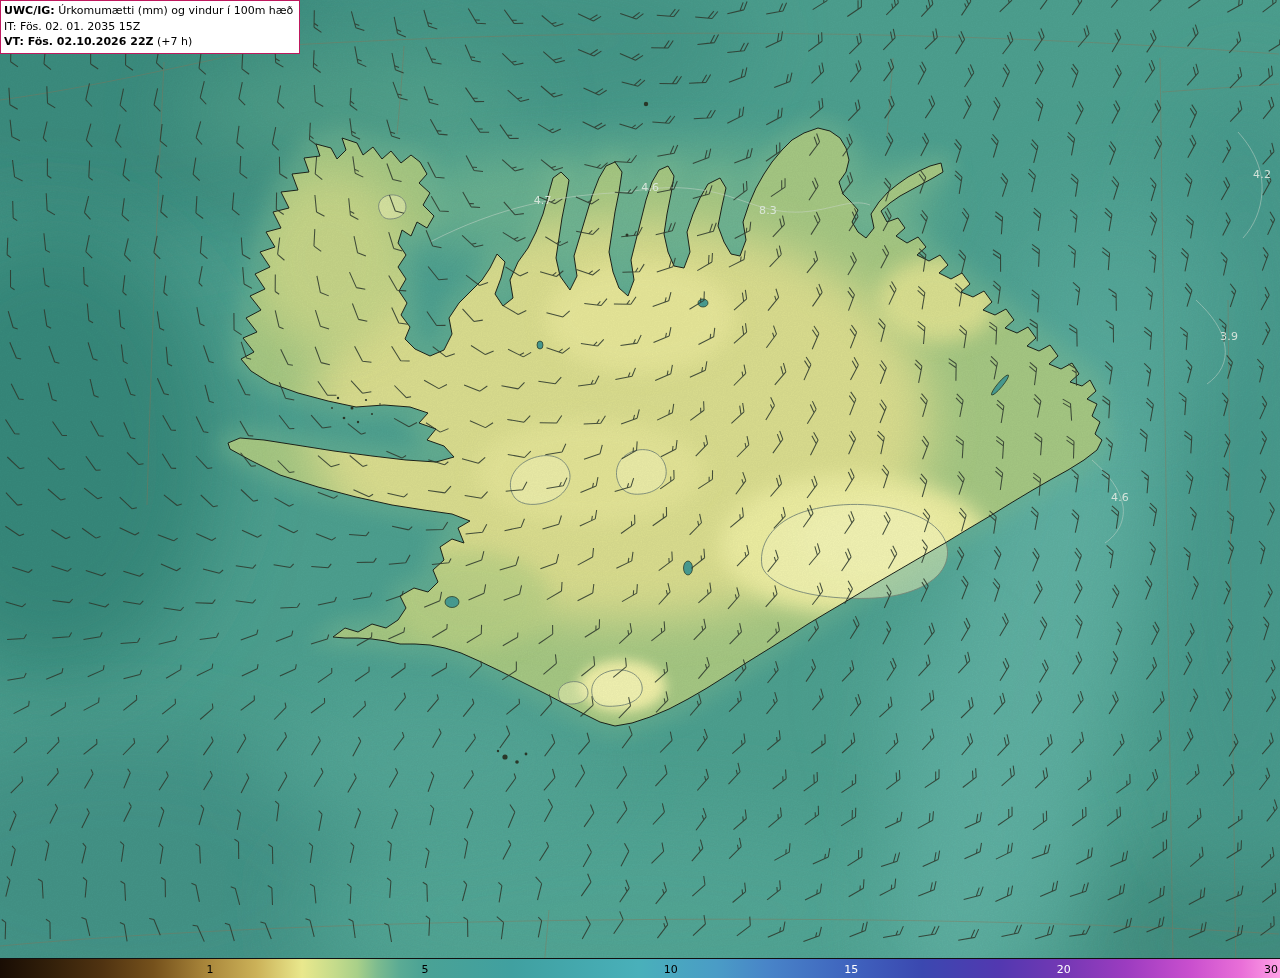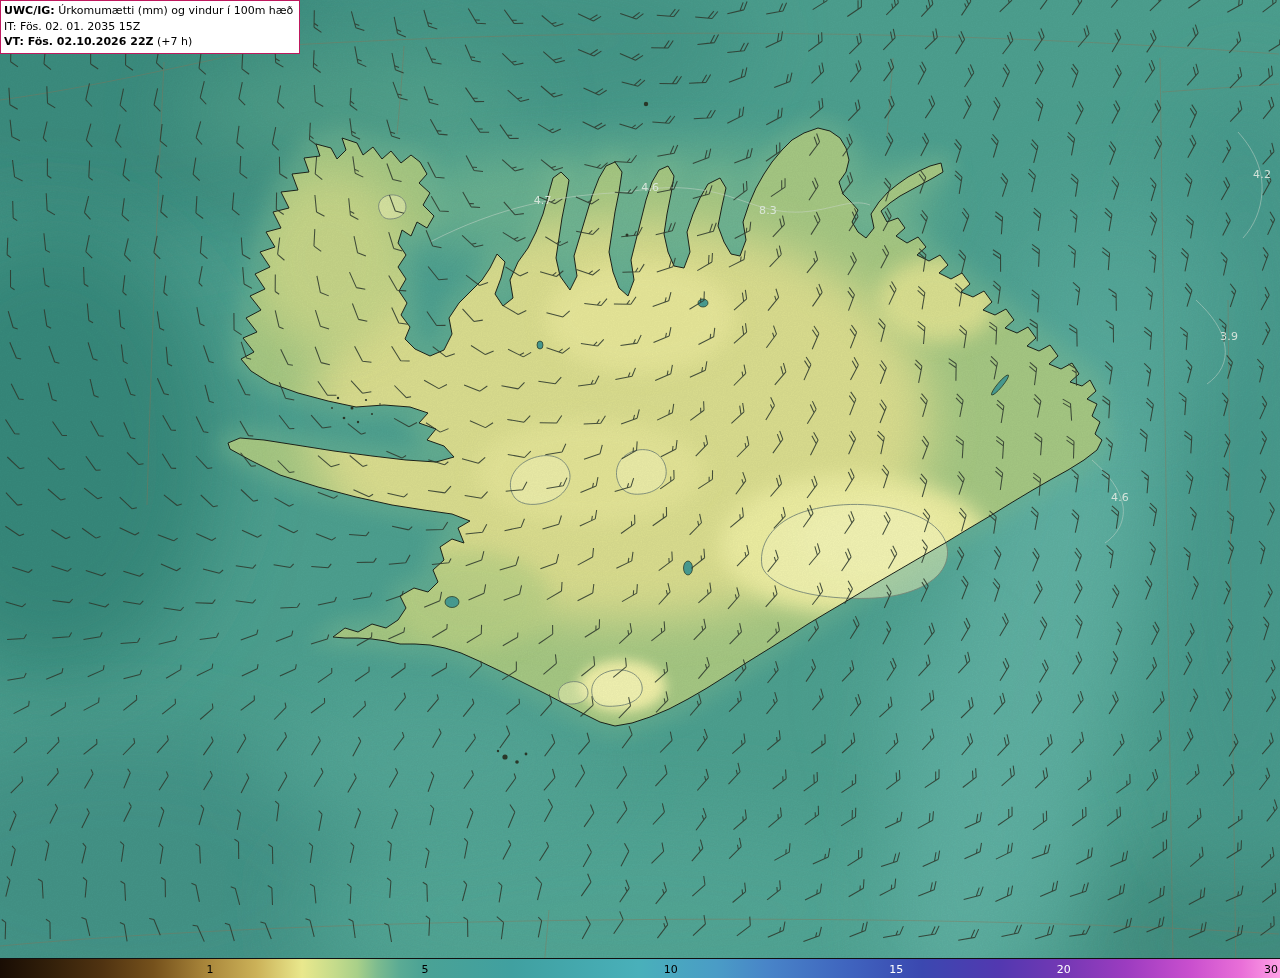--- a/index.html
+++ b/index.html
@@ -1096,18 +1096,18 @@
     <div><b>UWC/IG:</b> <span>Úrkomumætti (mm) og vindur í 100m hæð</span></div>
     <div>IT: Fös. 02. 01. 2035 15Z</div>
     <div><b>VT: Fös. 02.10.2026 22Z</b> <span>(+7 h)</span></div>
   </div>
 
   <div class="colorbar">
     <div class="colorbar-gradient" style="background: linear-gradient(90deg, rgb(25, 13, 4) 0%, rgb(51, 32, 10) 4%, rgb(80, 51, 17) 8%, rgb(117, 81, 28) 12%, rgb(168, 133, 58) 16%, rgb(203, 177, 88) 20%, rgb(233, 232, 141) 23.6%, rgb(196, 219, 139) 26.2%, rgb(169, 208, 137) 27.9%, rgb(124, 187, 143) 29.5%, rgb(91, 171, 148) 31.2%, rgb(74, 162, 149) 33.2%, rgb(64, 160, 160) 40%, rgb(68, 168, 173) 45%, rgb(73, 176, 186) 49.9%, rgb(74, 156, 198) 56%, rgb(72, 132, 200) 60%, rgb(63, 99, 190) 66.5%, rgb(59, 72, 176) 72%, rgb(82, 56, 176) 78%, rgb(116, 56, 180) 83.1%, rgb(156, 60, 192) 88%, rgb(201, 79, 206) 93%, rgb(233, 111, 216) 97%, rgb(255, 160, 230) 100%);"></div>
   <span class="tick" style="left: 16.4%; color: rgb(0, 0, 0);">1</span>
       <span class="tick" style="left: 33.2%; color: rgb(0, 0, 0);">5</span>
       <span class="tick" style="left: 49.9%; color: rgb(0, 0, 0); margin-left: 32px;">10</span>
-      <span class="tick" style="left: 66.5%; color: rgb(255, 255, 255); margin-left: 45px;">15</span>
+      <span class="tick" style="left: 66.5%; color: rgb(255, 255, 255);">15</span>
       <span class="tick" style="left: 83.1%; color: rgb(255, 255, 255);">20</span>
       <span class="tick" style="left: calc(100% - 9px); color: rgb(0, 0, 0);">30</span>
     </div>
 
 </div>
 
 </body></html>

